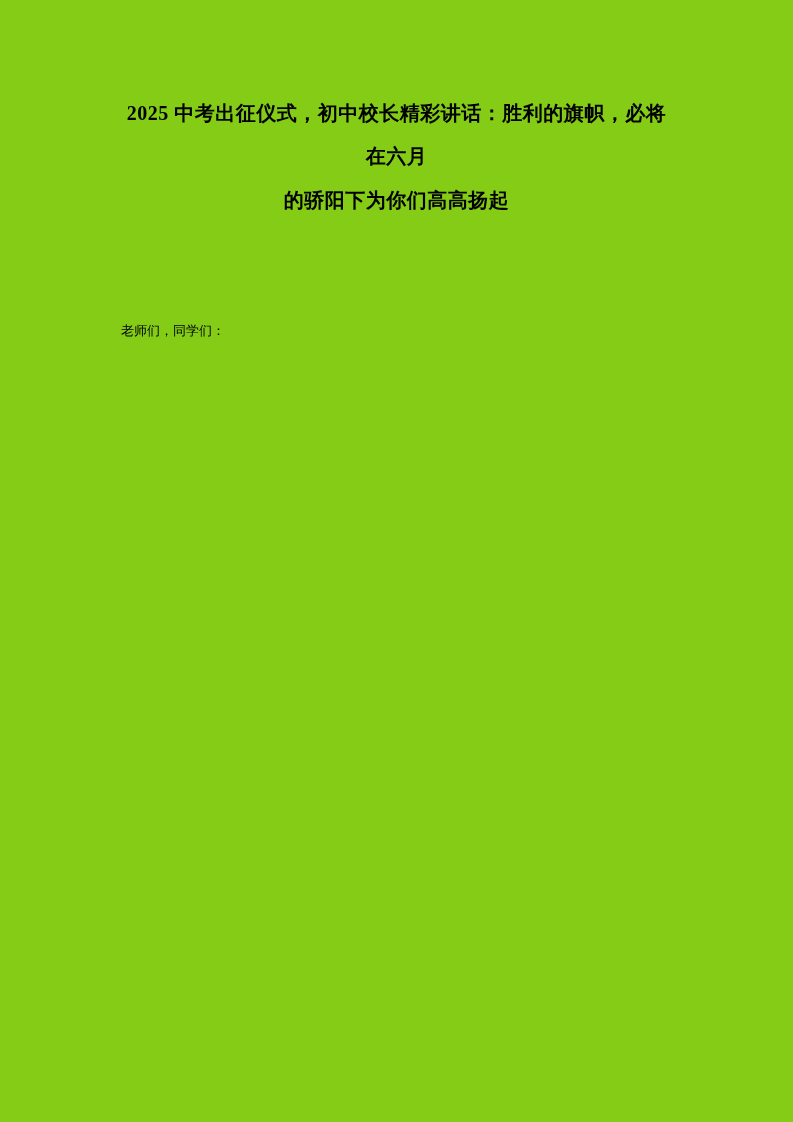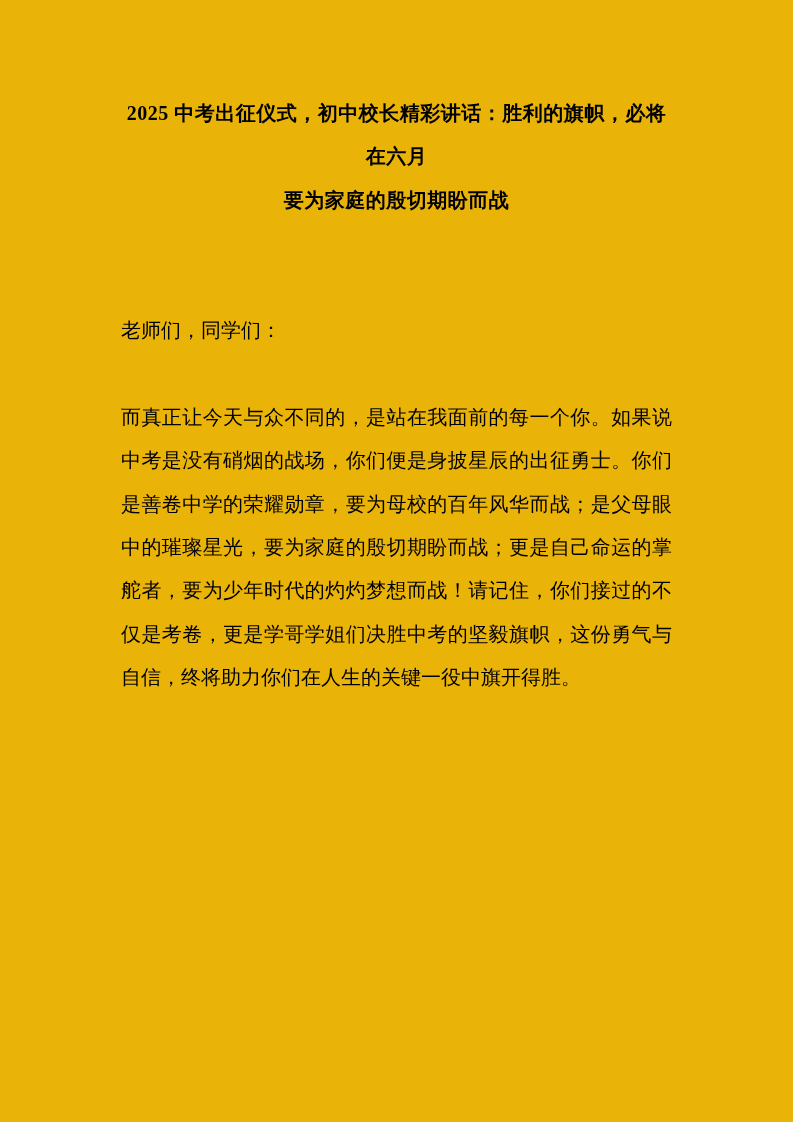--- a/index.html
+++ b/index.html
@@ -5,54 +5,53 @@
   html, body {
     margin: 0;
     padding: 0;
     background: #ffffff;
   }
   .page {
     position: relative;
     width: 793px;
     height: 1122px;
     margin: 0 auto;
-    background: #eab308;
+    background: #84cc16;
     box-sizing: border-box;
     padding: 92px 121px 0 121px;
     color: #000000;
     font-family: "Liberation Serif", "DejaVu Serif", serif;
     overflow: hidden;
   }
   .doc-title {
     margin: 0 0 86.8px 0;
     font-size: 20px;
     font-weight: 700;
     line-height: 43.4px;
     text-align: center;
     letter-spacing: 0.5px;
   }
   .doc-title .title-line {
     display: block;
   }
   .para {
     margin: 0 0 43.4px 0;
-    font-size: 20px;
+    font-size: 13px;
     line-height: 43.4px;
     text-align: justify;
     text-justify: inter-ideograph;
     word-break: break-all;
   }
 </style>
 </head>
 <body>
 
 <div class="page">
   <h1 class="doc-title">
     <span class="title-line">2025 中考出征仪式，初中校长精彩讲话：胜利的旗帜，必将在六月</span>
-    <span class="title-line">要为家庭的殷切期盼而战</span>
+    <span class="title-line">的骄阳下为你们高高扬起</span>
   </h1>
 
   <p class="para">老师们，同学们：</p>
 
 
 
-  <p class="para">而真正让今天与众不同的，是站在我面前的每一个你。如果说中考是没有硝烟的战场，你们便是身披星辰的出征勇士。你们是善卷中学的荣耀勋章，要为母校的百年风华而战；是父母眼中的璀璨星光，要为家庭的殷切期盼而战；更是自己命运的掌舵者，要为少年时代的灼灼梦想而战！请记住，你们接过的不仅是考卷，更是学哥学姐们决胜中考的坚毅旗帜，这份勇气与自信，终将助力你们在人生的关键一役中旗开得胜。</p>
 </div>
 
 </body></html>

